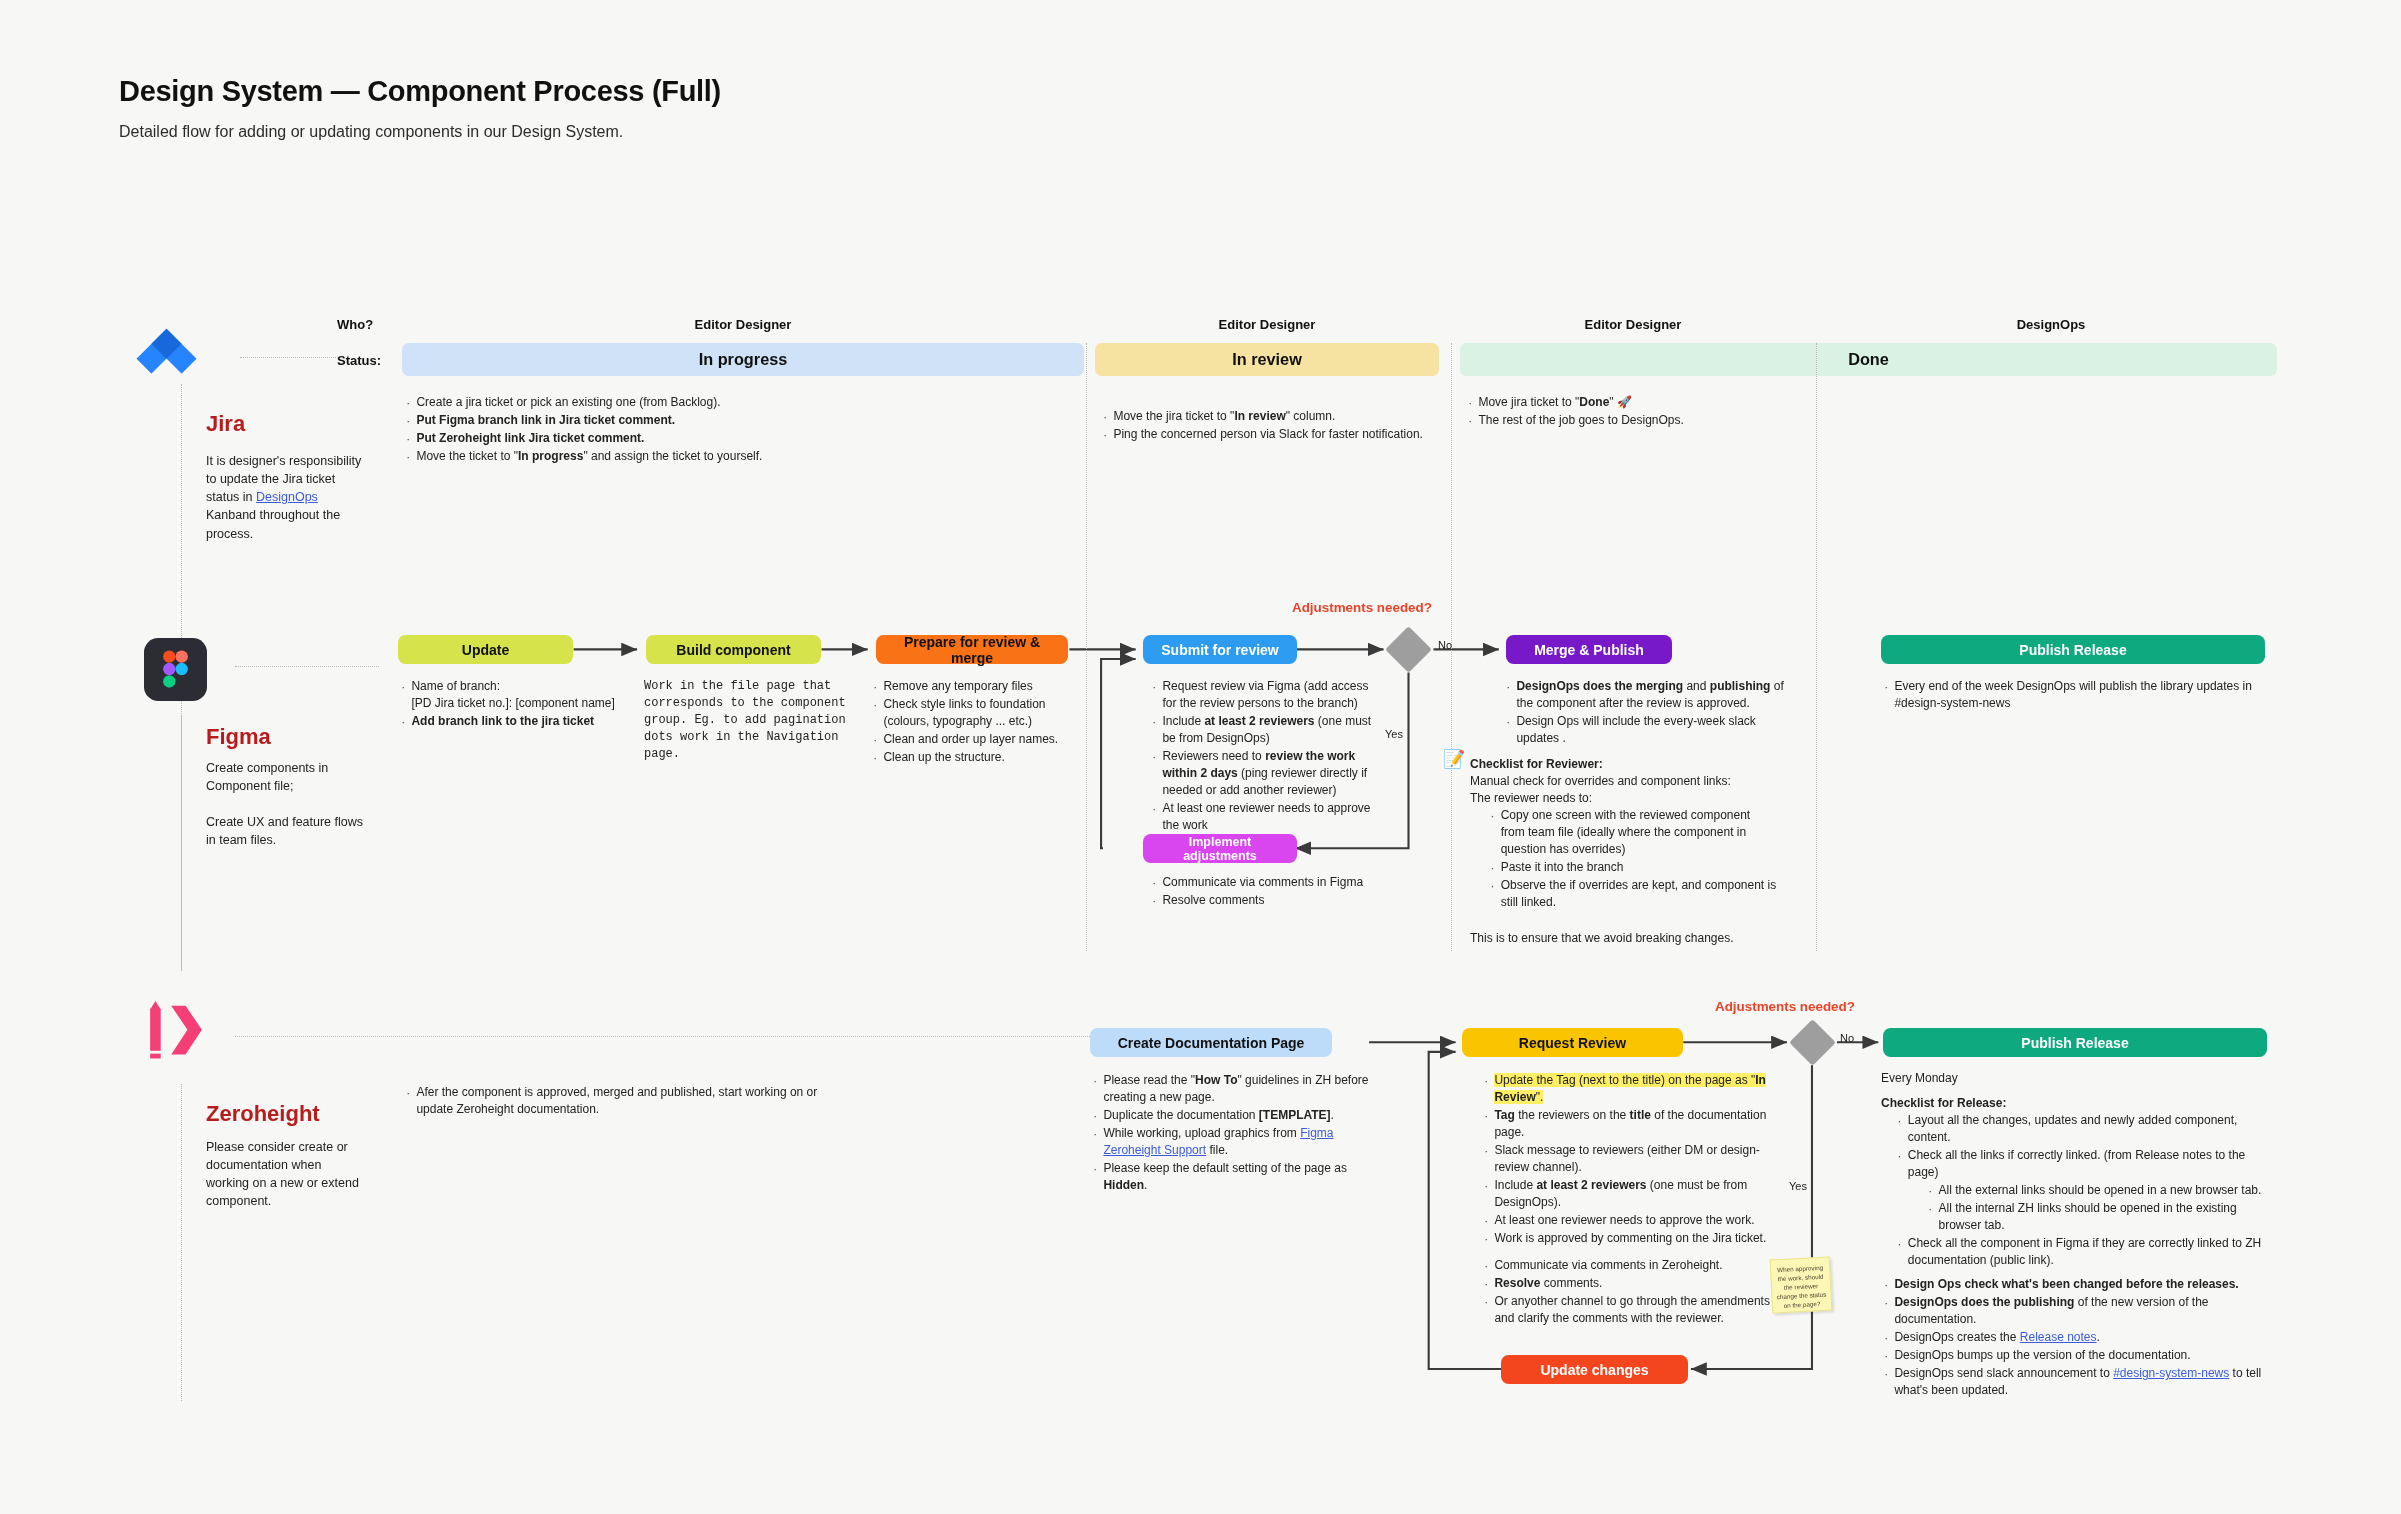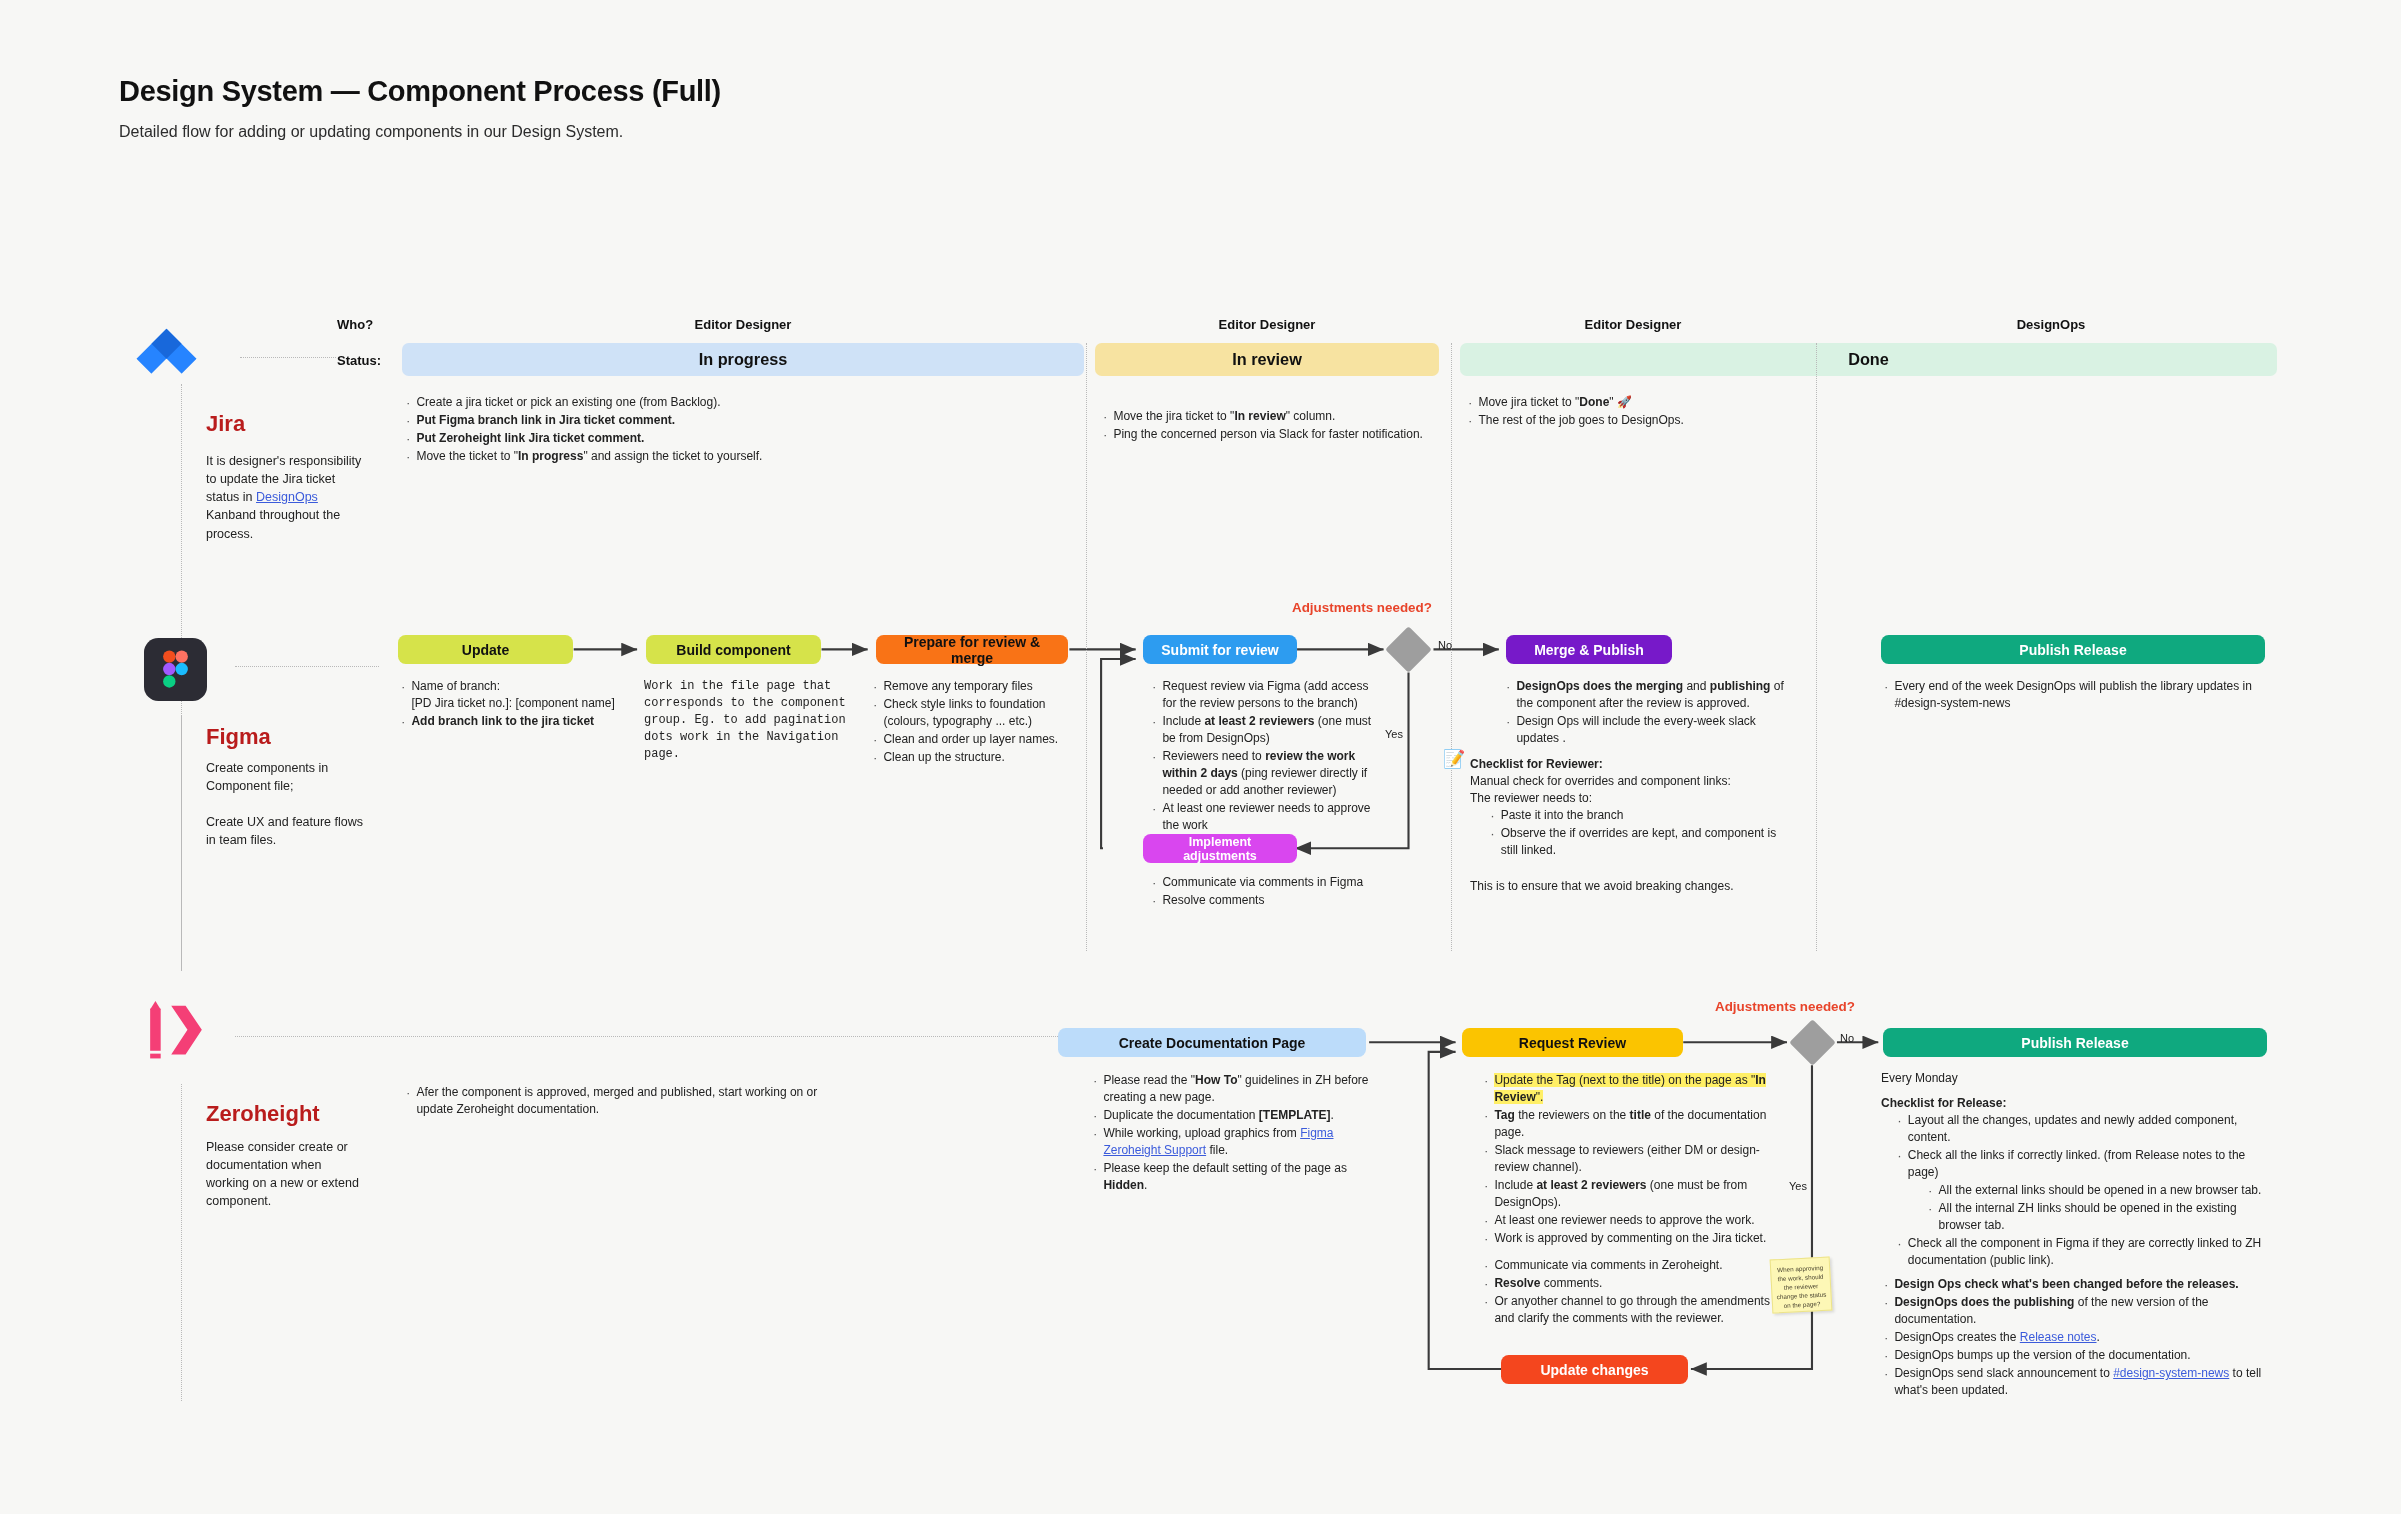--- a/index.html
+++ b/index.html
@@ -229,20 +229,21 @@
     <li><span>Design Ops will include the every-week slack updates .</span></li>
   </ul>
 </div>
 
 <div class="abs" style="left:1443px; top:748px; font-size:18px;">📝</div>
 <div class="abs bullets" style="left:1470px; top:756px; width:307px;">
   <div style="font-weight:bold;">Checklist for Reviewer:</div>
   <div>Manual check for overrides and component links:</div>
   <div>The reviewer needs to:</div>
   <ul style="margin-left:17.3px;">
+    <li><span>Copy one screen with the reviewed component from team file (ideally where the component in question has overrides)</span></li>
     <li><span>Paste it into the branch</span></li>
     <li><span>Observe the if overrides are kept, and component is still linked.</span></li>
   </ul>
   <div style="margin-top:19px;">This is to ensure that we avoid breaking changes.</div>
 </div>
 
 <div class="abs bullets" style="left:1881px; top:678px; width:384px;">
   <ul>
     <li><span>Every end of the week DesignOps will publish the library updates in #design-system-news</span></li>
   </ul>
@@ -260,21 +261,21 @@
 <div class="abs vdash" style="left:181px; top:1084px; height:317px;"></div>
 <div class="abs lane-title" style="left:206px; top:1101px;">Zeroheight</div>
 <div class="abs lane-desc" style="left:206px; top:1138px; width:154px;">Please consider create or documentation when working on a new or extend component.</div>
 
 <div class="abs bullets" style="left:403px; top:1084px; width:442px;">
   <ul>
       <li><span>Afer the component is approved, merged and published, start working on or update Zeroheight documentation.</span></li>
     </ul>
 </div>
 
-<div class="abs node" style="left:1058px; top:1028px; width:308px; background:#bcdcfa; color:#111;">Create Documentation Page</div>
+<div class="abs node" style="left:1090px; top:1028px; width:242px; background:#bcdcfa; color:#111;">Create Documentation Page</div>
 <div class="abs node" style="left:1462px; top:1028px; width:221px; background:#fbc400; color:#111;">Request Review</div>
 <div class="abs node" style="left:1883px; top:1028px; width:384px; background:#0fa97f; color:#fff;">Publish Release</div>
 <div class="abs node" style="left:1501px; top:1355px; width:187px; background:#f4461e; color:#fff;">Update changes</div>
 
 <div class="abs diamond" style="left:1796px; top:1026px;"></div>
 <div class="abs adjust" style="left:1715px; top:999px;">Adjustments needed?</div>
 <div class="abs edgelabel" style="left:1840px; top:1032px;">No</div>
 <div class="abs edgelabel" style="left:1789px; top:1180px;">Yes</div>
 
 <div class="abs bullets" style="left:1090px; top:1072px; width:298px;">

